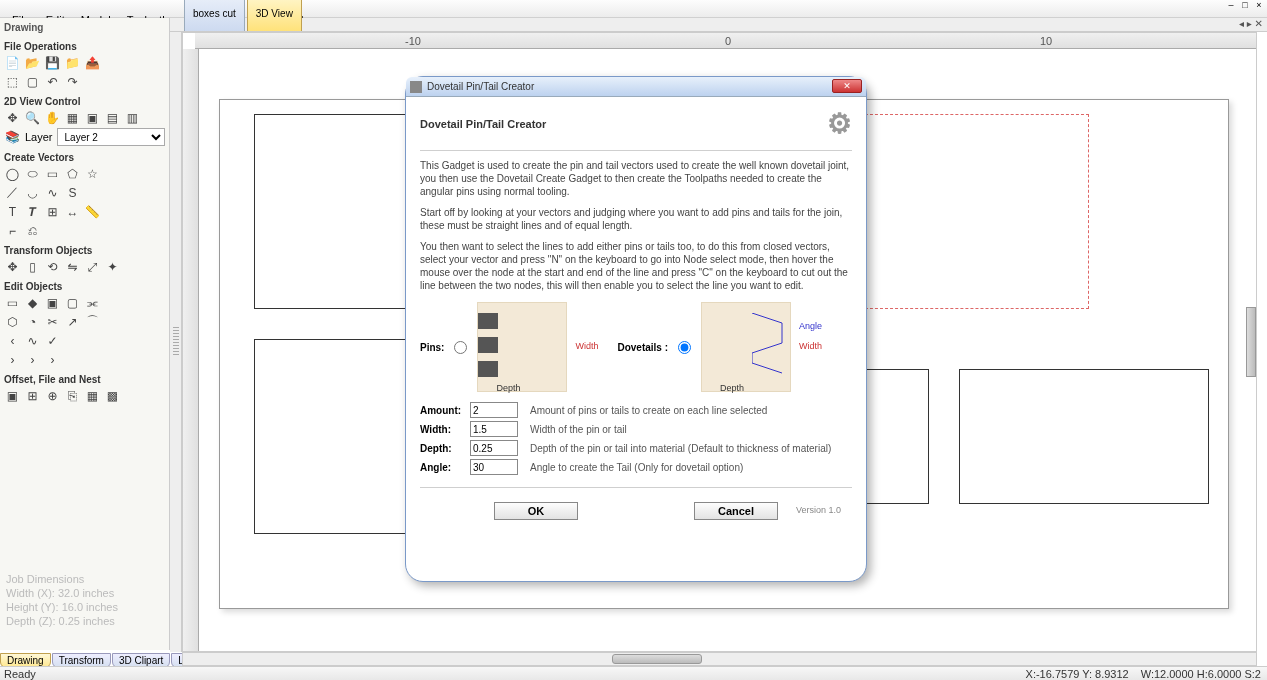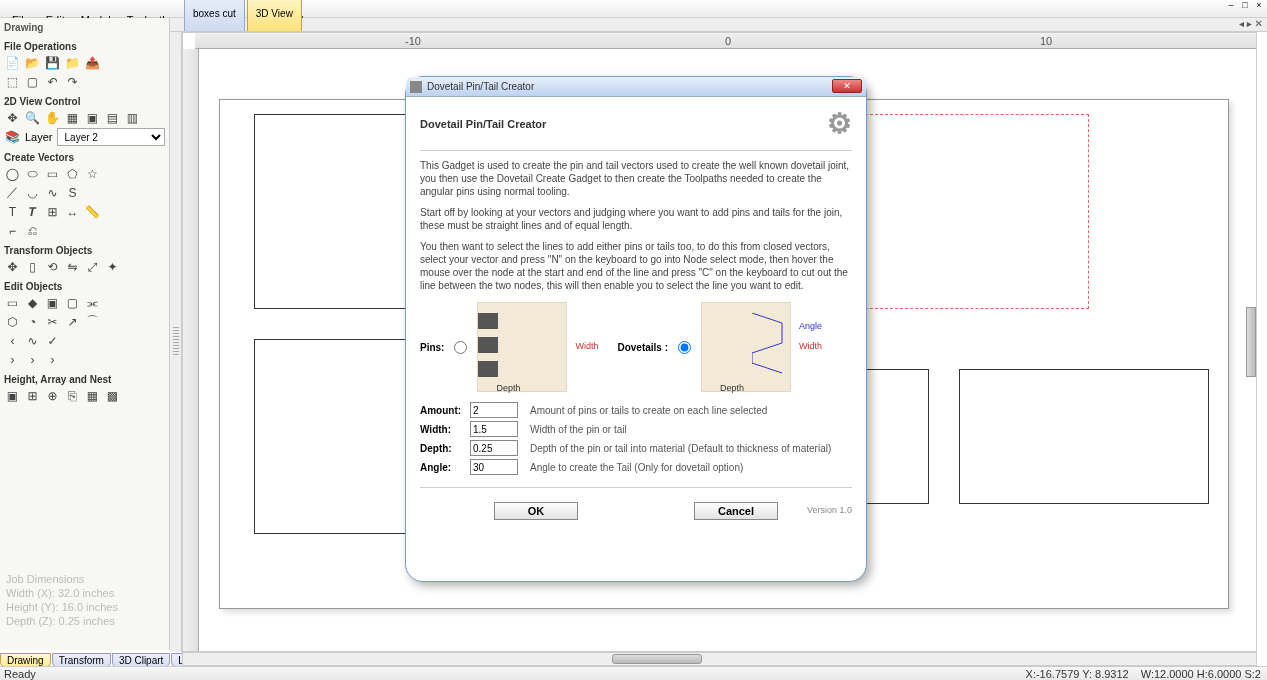--- a/index.html
+++ b/index.html
@@ -66,21 +66,21 @@
 .fig .depthlbl { position:absolute; bottom:-2px; left:18px; font-size:9px; color:#333;}
 .fig .widthlbl { position:absolute; top:38px; right:-32px; font-size:9px; color:#c33;}
 .fig2 .anglelbl { position:absolute; top:18px; right:-32px; font-size:9px; color:#33c;}
 .radio-label { font-size: 10px; font-weight: bold; }
 .formrow { display: flex; align-items: center; margin: 3px 0; gap:6px;}
 .formrow label { width: 44px; font-size: 10px; font-weight: bold;}
 .formrow input[type=text] { width: 48px; height: 16px; border: 1px solid #888; font-size: 10px; padding: 0 2px;}
 .formrow .hint { font-size: 10px; color: #555; margin-left: 6px;}
 .dlgbtn { width: 84px; height: 18px; background: linear-gradient(#fdfdfd,#e3e3e3); border: 1px solid #888; font-size: 11px; font-weight: bold;}
 .btnrow{ display:flex; gap:116px; justify-content:center; margin-top:14px; position:relative;}
-.version { position:absolute; right:0; top:3px; font-size:9px; color:#888;}
+.version { position:absolute; right:11px; top:3px; font-size:9px; color:#888;}
 .pin-teeth{position:absolute; left:0; top:10px; width:20px; height:70px;}
 .pin-teeth div{height:16px; background:#555; margin-bottom:8px;}
 .tail-shape svg{position:absolute; left:50px; top:10px;}
 .splitter{position:absolute; left:170px; top:32px; width:12px; bottom:28px; background:#eee; border-right:1px solid #ccc; display:flex; align-items:center; justify-content:center;}
 .splitter-grip{width:6px; height:30px; background:repeating-linear-gradient(#aaa,#aaa 1px,#eee 1px,#eee 3px);}
 </style>
 </head>
 <body>
 
 <div class="menubar">
@@ -189,21 +189,21 @@
     <div class="tool">‹</div>
     <div class="tool">∿</div>
     <div class="tool">✓</div>
   </div>
   <div class="toolrow">
     <div class="tool">›</div>
     <div class="tool">›</div>
     <div class="tool">›</div>
   </div>
 
-  <div class="section-title">Height, Array and Nest</div>
+  <div class="section-title">Offset, File and Nest</div>
   <div class="toolrow">
     <div class="tool">▣</div>
     <div class="tool">⊞</div>
     <div class="tool">⊕</div>
     <div class="tool">⎘</div>
     <div class="tool">▦</div>
     <div class="tool">▩</div>
   </div>
 
   <div class="job-dims">

